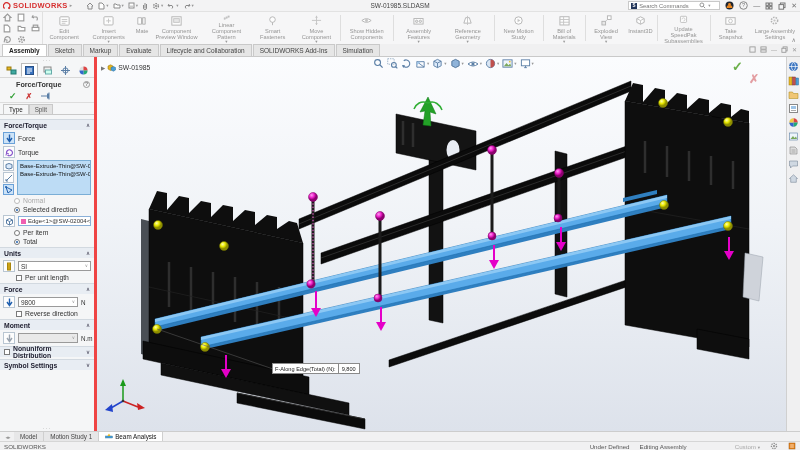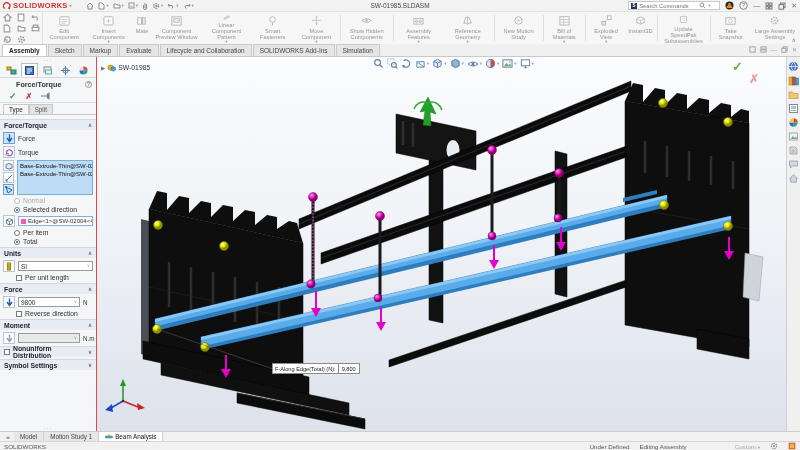--- a/index.html
+++ b/index.html
@@ -25,21 +25,21 @@
   .rbtn{display:flex;flex-direction:column;align-items:center;justify-content:flex-start;padding:2px 3px 0 3px;max-width:50px;color:#959595;text-align:center}
   .rbtn .lbl{font-size:5.7px;line-height:6.1px;margin-top:1px}
   .rsep{width:1px;background:#dedede;margin:3px 1px}
   .rib-collapse{position:absolute;right:4px;bottom:1px;color:#888;font-size:6px}
   
   .tabrow{position:absolute;top:44px;left:0;right:0;height:13px;background:#f0f0f1;border-bottom:1px solid #c9c9c9;display:flex;align-items:flex-end;padding-left:2px;z-index:25}
   .ctab{font-size:6.5px;padding:2px 6px;border:1px solid #c9c9c9;border-bottom:none;background:#e6e6e6;color:#444;margin-right:1px}
   .ctab.active{background:#fff;color:#222;font-weight:bold}
   .docwin{position:absolute;right:3px;top:2px;display:flex;gap:4px;align-items:center;color:#999;font-size:6px}
   
-  .panel{position:absolute;top:57px;left:0;width:97px;bottom:19px;background:#f5f6f7;border-right:1px solid #ef4444;display:flex;flex-direction:column;z-index:20}
+  .panel{position:absolute;top:57px;left:0;width:97px;bottom:19px;background:#f5f6f7;border-right:3px solid #ef4444;display:flex;flex-direction:column;z-index:20}
   .pm-split{height:5px;display:flex;align-items:center;justify-content:center;color:#9a9a9a;font-size:6px;letter-spacing:1px}
   .pm-tabs{height:16px;display:flex;align-items:flex-end;padding-left:3px;gap:1px;border-bottom:1px solid #d8d8d8}
   .pm-tab{width:17px;height:14px;display:flex;align-items:center;justify-content:center;border:1px solid transparent}
   .pm-tab.active{background:#fff;border-color:#bbb;border-bottom-color:#fff}
   .pm-title{height:12px;display:flex;align-items:center;font-size:7.2px;font-weight:bold;color:#333;padding-left:16px;position:relative}
   .help-c{position:absolute;right:4px;width:7px;height:7px;border:1px solid #999;border-radius:50%;color:#777;font-size:5px;display:flex;align-items:center;justify-content:center}
   .pm-actions{height:13px;display:flex;align-items:center;gap:9px;padding-left:9px;border-bottom:1px solid #ddd}
   .ok-check{color:#2f9e33;font-size:9px;font-weight:bold}
   .cancel-x{color:#cc3a3a;font-size:8px;font-weight:bold}
   .pm-modetabs{height:12px;display:flex;align-items:flex-end;padding-left:3px;border-bottom:1px solid #c9c9c9}

